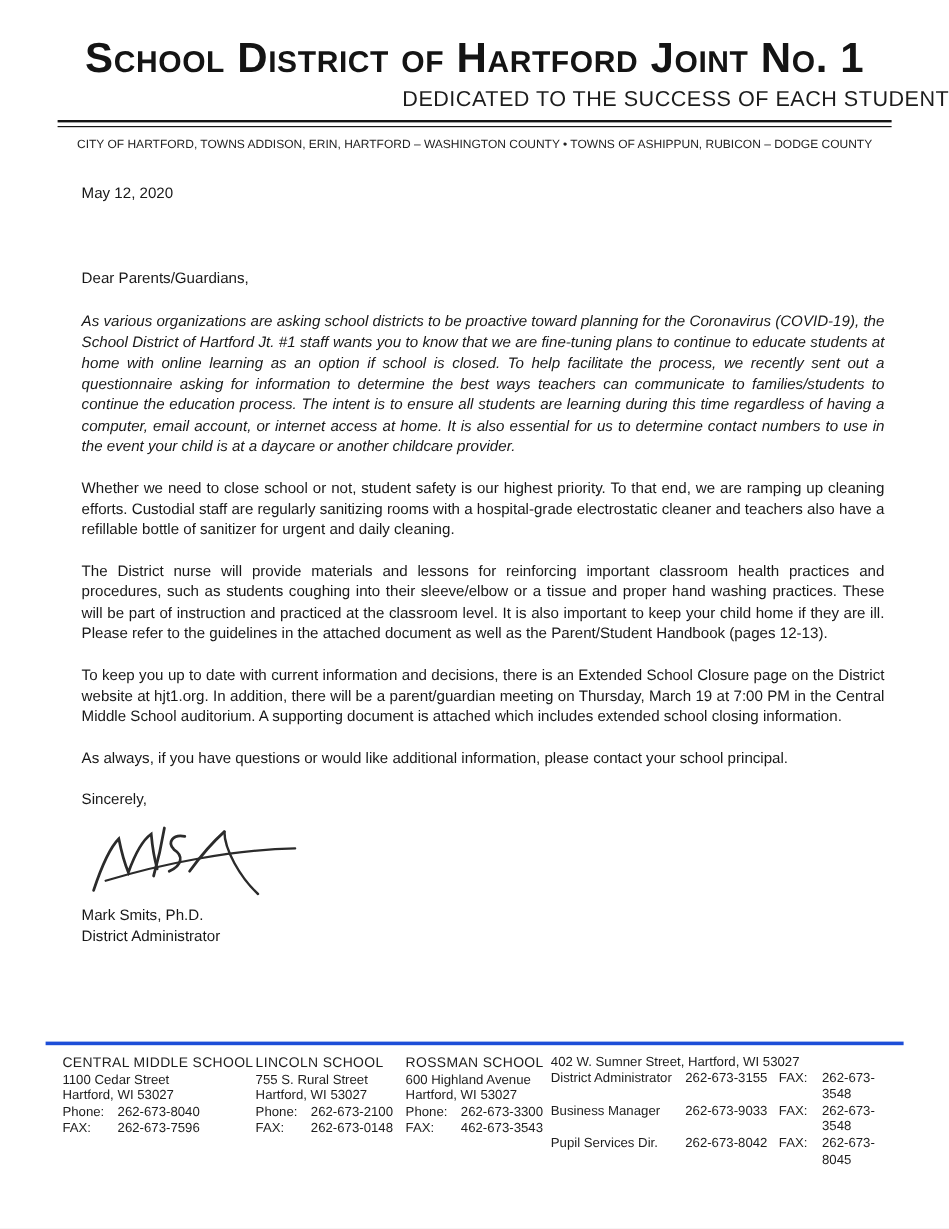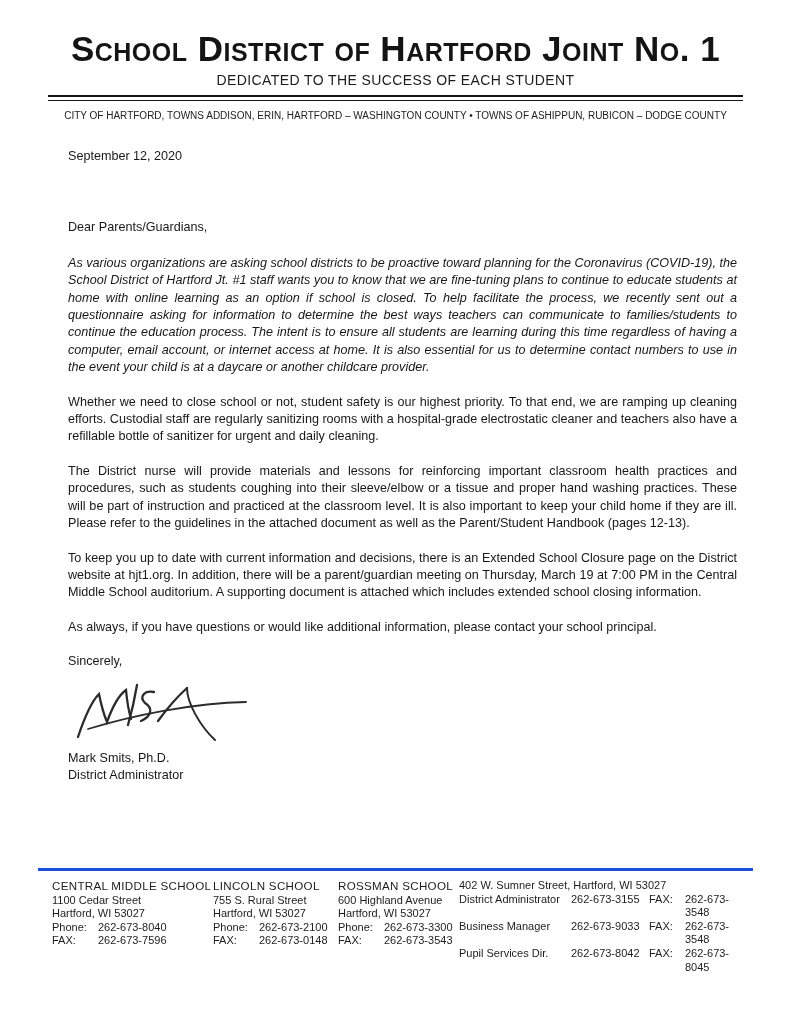--- a/index.html
+++ b/index.html
@@ -19,24 +19,25 @@
   .district-title {
     font-size: 35px;
     font-weight: bold;
     font-variant: small-caps;
     letter-spacing: 0.5px;
     line-height: 40px;
     color: #141414;
     text-align: center;
   }
   .district-motto {
-    font-size: 14px;
+    font-size: 18px;
     letter-spacing: 0.4px;
     margin-top: 3px;
     color: #1c1c1c;
+    text-align: right;
   }
   .double-rule {
     margin: 7px 48px 0 48px;
     height: 6px;
     border-top: 2.5px solid #151515;
     border-bottom: 1.5px solid #151515;
   }
   .service-area {
     margin-top: 8px;
     font-size: 10px;
@@ -88,21 +89,21 @@
   <div class="header">
     <div class="district-title">School District of Hartford Joint No. 1</div>
     <div class="district-motto">DEDICATED TO THE SUCCESS OF EACH STUDENT</div>
     <div class="double-rule"></div>
     <div class="service-area">
       <div>CITY OF HARTFORD, TOWNS ADDISON, ERIN, HARTFORD – WASHINGTON COUNTY • TOWNS OF ASHIPPUN, RUBICON – DODGE COUNTY</div>
     </div>
   </div>
 
   <div class="letter">
-    <div class="date-line">September 12, 2020</div>
+    <div class="date-line">May 12, 2020</div>
     <div class="salutation">Dear Parents/Guardians,</div>
 
     <p class="para first">As various organizations are asking school districts to be proactive toward planning for the Coronavirus (COVID-19), the School District of Hartford Jt. #1 staff wants you to know that we are fine-tuning plans to continue to educate students at home with online learning as an option if school is closed. To help facilitate the process, we recently sent out a questionnaire asking for information to determine the best ways teachers can communicate to families/students to continue the education process. The intent is to ensure all students are learning during this time regardless of having a computer, email account, or internet access at home. It is also essential for us to determine contact numbers to use in the event your child is at a daycare or another childcare provider.</p>
     <p class="para">Whether we need to close school or not, student safety is our highest priority. To that end, we are ramping up cleaning efforts. Custodial staff are regularly sanitizing rooms with a hospital-grade electrostatic cleaner and teachers also have a refillable bottle of sanitizer for urgent and daily cleaning.</p>
     <p class="para">The District nurse will provide materials and lessons for reinforcing important classroom health practices and procedures, such as students coughing into their sleeve/elbow or a tissue and proper hand washing practices. These will be part of instruction and practiced at the classroom level. It is also important to keep your child home if they are ill. Please refer to the guidelines in the attached document as well as the Parent/Student Handbook (pages 12-13).</p>
     <p class="para">To keep you up to date with current information and decisions, there is an Extended School Closure page on the District website at hjt1.org. In addition, there will be a parent/guardian meeting on Thursday, March 19 at 7:00 PM in the Central Middle School auditorium. A supporting document is attached which includes extended school closing information.</p>
     <p class="para">As always, if you have questions or would like additional information, please contact your school principal.</p>
 
     <div class="closing">Sincerely,</div>
 
@@ -157,21 +158,21 @@
       <div class="fcol-3">
         <div class="school-name">ROSSMAN SCHOOL</div>
         <div>600 Highland Avenue</div>
         <div>Hartford, WI 53027</div>
         <div class="contact-row">
           <span class="flabel">Phone:</span>
           <span>262-673-3300</span>
         </div>
         <div class="contact-row">
           <span class="flabel">FAX:</span>
-          <span>262-673-3543</span>
+          <span>462-673-3543</span>
         </div>
       </div>
 
       <div class="fcol-4">
         <div>402 W. Sumner Street, Hartford, WI 53027</div>
         <div class="do-row">
           <span class="role">District Administrator</span>
           <span class="num">262-673-3155</span>
           <span class="faxlab">FAX:</span>
           <span>262-673-3548</span>

